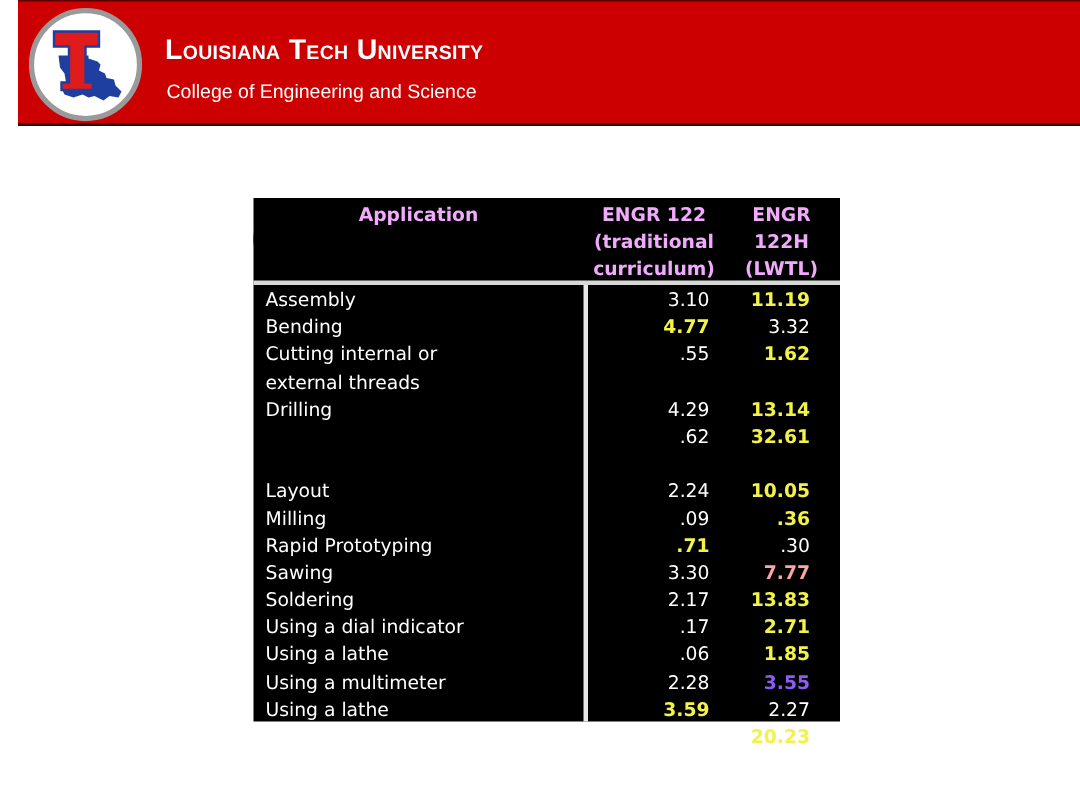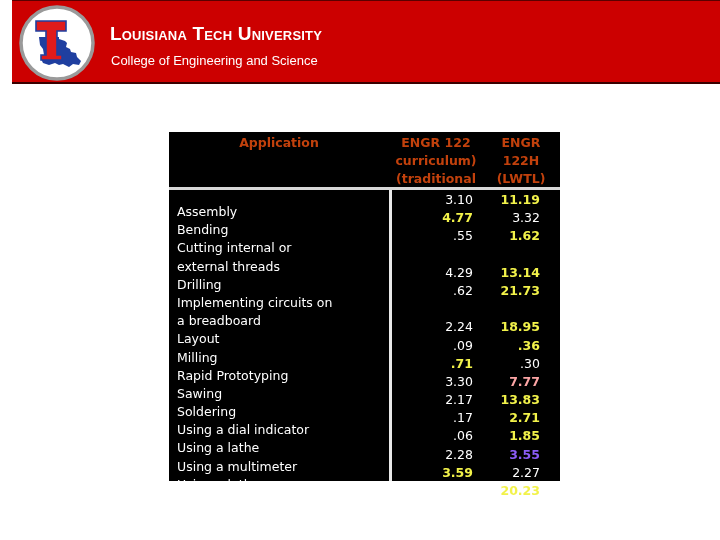--- a/index.html
+++ b/index.html
@@ -36,21 +36,21 @@
       white-space: nowrap;
     }
 
     .table-wrap {
       position: absolute; left: 169px; top: 132px; width: 391px; height: 349px;
       background: #000;
     }
     .thead {
       position: absolute; left: 0; top: 0; width: 391px; height: 55px;
       background: #000;
-      color: #c2410c;
+      color: #f0abfc;
       font-family: "DejaVu Sans", sans-serif;
       font-weight: bold;
       font-size: 12.5px;
       border-radius: 26px;
     }
     .th { position: absolute; top: 2px; text-align: center; line-height: 18px; }
     .th-app { left: 0; width: 220px; }
     .th-c1 { left: 222px; width: 90px; }
     .th-c2 { left: 318px; width: 68px; }
 
@@ -62,21 +62,21 @@
       position: absolute; left: 220px; top: 58px; width: 3px; height: 291px;
       background: #e8e8e8;
     }
     .tbody {
       position: absolute; left: 0; top: 59px; width: 391px; height: 290px;
       color: #ffffff;
       font-family: "DejaVu Sans", sans-serif;
       font-size: 12.5px;
     }
     .row { position: relative; width: 391px; line-height: 18.2px; }
-    .cell-app { position: absolute; left: 8px; top: 12px; width: 210px; white-space: normal; }
+    .cell-app { position: absolute; left: 8px; top: 0; width: 210px; white-space: normal; }
     .cell-c1 { position: absolute; left: 222px; top: 0; width: 82px; text-align: right; }
     .cell-c2 { position: absolute; left: 318px; top: 0; width: 53px; text-align: right; }
     .hl { color: #f2f24a; font-weight: bold; }
     .logo svg { display: block; }
   </style>
 </head>
 <body>
 
 <div class="header">
   <div class="logo">
@@ -93,22 +93,22 @@
   <div class="subtitle">College of Engineering and Science</div>
 </div>
 
 <div class="table-wrap">
   <div class="thead">
     <div class="th th-app">
       <div>Application</div>
     </div>
     <div class="th th-c1">
       <div>ENGR 122</div>
+      <div>(traditional</div>
       <div>curriculum)</div>
-      <div>(traditional</div>
     </div>
     <div class="th th-c2">
       <div>ENGR</div>
       <div>122H</div>
       <div>(LWTL)</div>
     </div>
   </div>
   <div class="hsep"></div>
   <div class="vsep"></div>
   <div class="tbody" id="tbody">
@@ -126,28 +126,27 @@
         <div class="cell-app" style="width: 160px;">Cutting internal or external threads</div>
         <div class="cell-c1">.55</div>
         <div class="cell-c2 hl" style="color: rgb(242, 242, 74);">1.62</div>
       </div>
       <div class="row" style="height: 18.2px;">
         <div class="cell-app">Drilling</div>
         <div class="cell-c1">4.29</div>
         <div class="cell-c2 hl" style="color: rgb(242, 242, 74);">13.14</div>
       </div>
       <div class="row" style="height: 36.4px;">
-        <div class="cell-app" style="width: 160px;">Implementing circuits on a breadboard</div>
         <div class="cell-c1">.62</div>
-        <div class="cell-c2 hl" style="color: rgb(242, 242, 74);">21.73</div>
+        <div class="cell-c2 hl" style="color: rgb(242, 242, 74);">32.61</div>
       </div>
       <div class="row" style="height: 18.2px;">
         <div class="cell-app">Layout</div>
         <div class="cell-c1">2.24</div>
-        <div class="cell-c2 hl" style="color: rgb(242, 242, 74);">18.95</div>
+        <div class="cell-c2 hl" style="color: rgb(242, 242, 74);">10.05</div>
       </div>
       <div class="row" style="height: 18.2px;">
         <div class="cell-app">Milling</div>
         <div class="cell-c1">.09</div>
         <div class="cell-c2 hl" style="color: rgb(242, 242, 74);">.36</div>
       </div>
       <div class="row" style="height: 18.2px;">
         <div class="cell-app">Rapid Prototyping</div>
         <div class="cell-c1 hl" style="color: rgb(242, 242, 74);">.71</div>
         <div class="cell-c2">.30</div>

